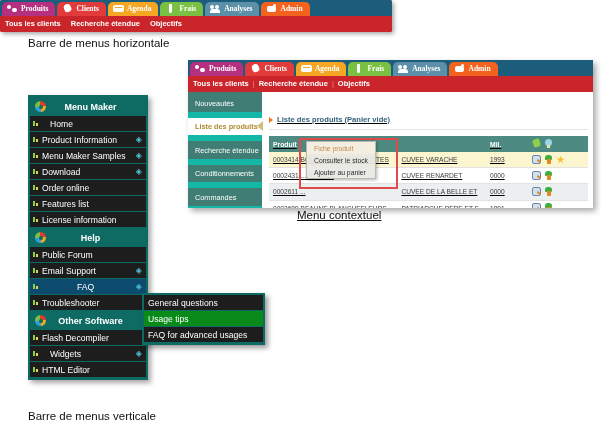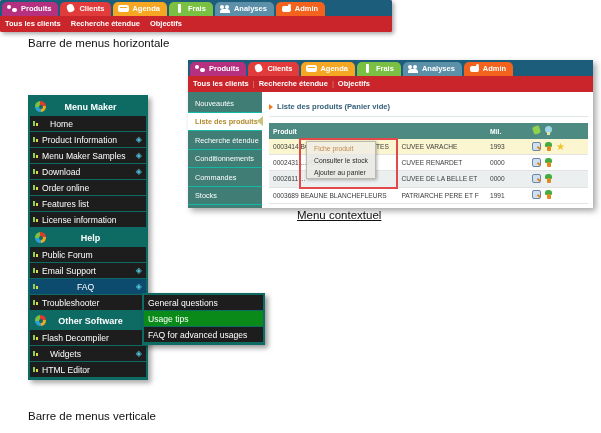--- a/index.html
+++ b/index.html
@@ -19,20 +19,21 @@
     box-shadow:2px 2px 4px rgba(0,0,0,.35);
     border-radius:2px;
     overflow:hidden;
   }
   .menubar .tabs{
     display:flex;
     align-items:flex-end;
     background:#1b5d7a;
     padding:2px 0 0 2px;
     gap:2px;
+    font-family:Liberation Serif, serif;
   }
   .menubar .tab{
     display:flex;
     align-items:center;
     gap:3px;
     padding:2px 7px 3px 5px;
     border-radius:5px 5px 0 0;
     color:#ffffff;
     font-size:7.5px;
     font-weight:bold;
@@ -157,32 +158,32 @@
     box-sizing:border-box;
   }
   .panel .body{display:flex;height:100%;}
   .panel .lnav{
     width:74px;background:#3f7d75;flex:none;padding-top:2px;
     box-sizing:border-box;
   }
   .panel .lnav .nitem{
     font-size:7.3px;color:#ffffff;
     padding:4.5px 5px 4px 7px;
-    border-bottom:1px solid #14b8a6;
+    border-bottom:6px solid #14b8a6;
     position:relative;white-space:nowrap;
   }
   .panel .lnav .nitem.active{
     background:#ffffff;color:#b08a2e;font-weight:bold;
   }
   .panel .lnav .nitem.active::after{
     content:"";position:absolute;right:-1px;top:50%;transform:translateY(-50%);
     border-top:5px solid transparent;border-bottom:5px solid transparent;
     border-right:6px solid #c9c27a;
   }
-  .panel .content{flex:1;padding:7px 5px 0 7px;box-sizing:border-box;background:#fff;}
+  .panel .content{flex:1;padding:20px 5px 0 7px;box-sizing:border-box;background:#fff;text-decoration:underline;}
   .panel .ptitle{
     font-size:7.6px;color:#34607a;font-weight:bold;
     display:flex;align-items:center;gap:4px;
     padding:3px 0 5px 0;
     border-bottom:1px solid #dfe6e6;
   }
   .panel .ptitle .carrow{
     width:0;height:0;border-top:3px solid transparent;border-bottom:3px solid transparent;
     border-left:4px solid #f07818;flex:none;
   }

